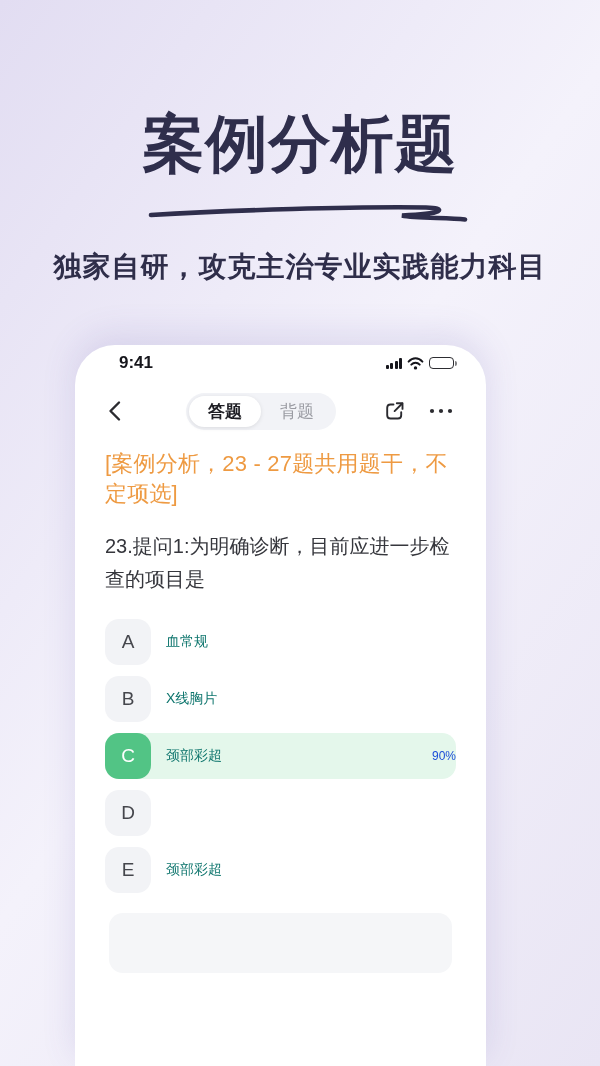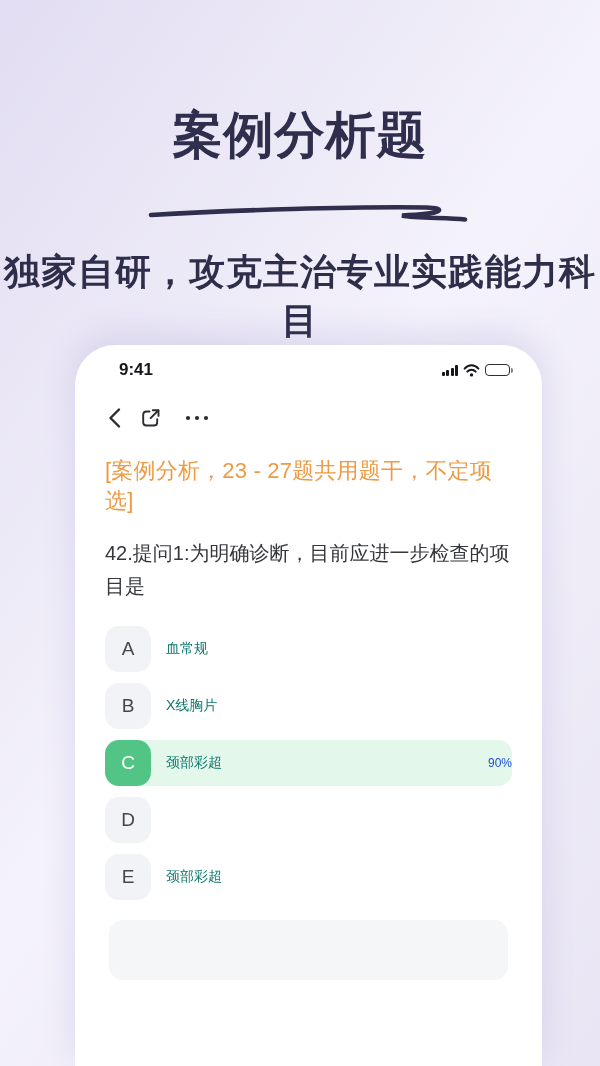--- a/index.html
+++ b/index.html
@@ -5,34 +5,34 @@
   * { margin: 0; padding: 0; box-sizing: border-box; }
   html,body { width: 600px; }
   body {
     font-family: "Liberation Sans", "DejaVu Sans", sans-serif;
     width: 600px; height: 1066px; overflow: hidden; position: relative;
     background: linear-gradient(125deg, #e2ddf2 0%, #f4f2fb 48%, #e9e5f4 100%);
   }
   .hero { position: absolute; top: 0; left: 0; width: 600px; height: 345px; }
   .hero-title {
     position: absolute; top: 102px; left: 0; width: 600px;
-    text-align: center; font-size: 50px; font-weight: 800;
+    text-align: center; font-size: 62px; font-weight: 800;
     color: #2f2e4c; letter-spacing: 1px;
   }
   .hero-squiggle { position: absolute; top: 201px; left: 146px; }
   .hero-subtitle {
     position: absolute; top: 248px; left: 0; width: 600px;
-    text-align: center; font-size: 36px; font-weight: 700; color: #2f2e4a;
+    text-align: center; font-size: 28px; font-weight: 700; color: #2f2e4a;
     letter-spacing: 1px;
   }
   .phone {
-    position: absolute; top: 345px; left: 75px; width: 467px; height: 721px;
+    position: absolute; top: 345px; left: 75px; width: 411px; height: 721px;
     background: #ffffff; border-radius: 40px 40px 0 0; overflow: hidden;
     box-shadow: 0 -10px 34px rgba(86, 70, 160, 0.14);
-    padding: 12px 30px 0 30px;
+    padding: 5px 30px 0 30px;
   }
   
   .statusbar { display: flex; align-items: center; height: 26px; }
   .status-time { font-size: 17px; font-weight: 700; color: #16161c; margin-left: 14px; }
   .status-icons { margin-left: auto; display: flex; align-items: center; gap: 5px; margin-right: 2px; }
   .sig { display: flex; align-items: flex-end; gap: 1.5px; height: 11px; }
   .sig span { width: 3px; background: #16161c; border-radius: 1px; display: block; }
   .sig .b1{height:4px} .sig .b2{height:6px} .sig .b3{height:8px} .sig .b4{height:11px}
   .battery { position: relative; width: 25px; height: 12px; border: 1.4px solid rgba(22,22,28,.9);
     border-radius: 4px; padding: 1.5px; }
@@ -117,20 +117,26 @@
       </span>
     </span>
   </div>
 
   <div class="navrow">
     <div class="back-btn">
       <svg width="22" height="24" viewBox="0 0 22 24">
         <polyline points="14,3.5 5.5,12 14,20.5" fill="none" stroke="#2b2b30" stroke-width="2.4" stroke-linecap="round" stroke-linejoin="round"></polyline>
       </svg>
     </div>
+    <div class="nav-center">
+      <div class="segment">
+        <div class="seg-item active">答题</div>
+        <div class="seg-item">背题</div>
+      </div>
+    </div>
     <div class="nav-right">
       <div class="icon-btn">
         <svg width="23" height="23" viewBox="0 0 23 23">
           <path d="M10.5,4.5 H7.5 C5.6,4.5 4.2,5.9 4.2,7.8 V15.2 C4.2,17.1 5.6,18.5 7.5,18.5 H14.9 C16.8,18.5 18.2,17.1 18.2,15.2 V12.2" fill="none" stroke="#2b2b30" stroke-width="1.9" stroke-linecap="round"></path>
           <polyline points="13.8,3.2 19.5,3.2 19.5,8.9" fill="none" stroke="#2b2b30" stroke-width="1.9" stroke-linecap="round" stroke-linejoin="round"></polyline>
           <line x1="19.2" y1="3.5" x2="11.6" y2="11.1" stroke="#2b2b30" stroke-width="1.9" stroke-linecap="round"></line>
         </svg>
       </div>
       <div class="icon-btn">
         <svg width="26" height="8" viewBox="0 0 26 8">
@@ -138,21 +144,21 @@
           <circle cx="13" cy="4" r="2.1" fill="#2b2b30"></circle>
           <circle cx="22" cy="4" r="2.1" fill="#2b2b30"></circle>
         </svg>
       </div>
     </div>
   </div>
 
   <div class="meta-line">[案例分析，23 - 27题共用题干，不定项选]</div>
 
 
-  <p class="question">42.提问1:为明确诊断，目前应进一步检查的项目是</p>
+  <p class="question">23.提问1:为明确诊断，目前应进一步检查的项目是</p>
 
   <div class="options">
     <div class="opt-row">
       <div class="opt-badge">A</div>
       <div class="opt-label">血常规</div>
     </div>
     <div class="opt-row">
       <div class="opt-badge">B</div>
       <div class="opt-label">X线胸片</div>
     </div>

